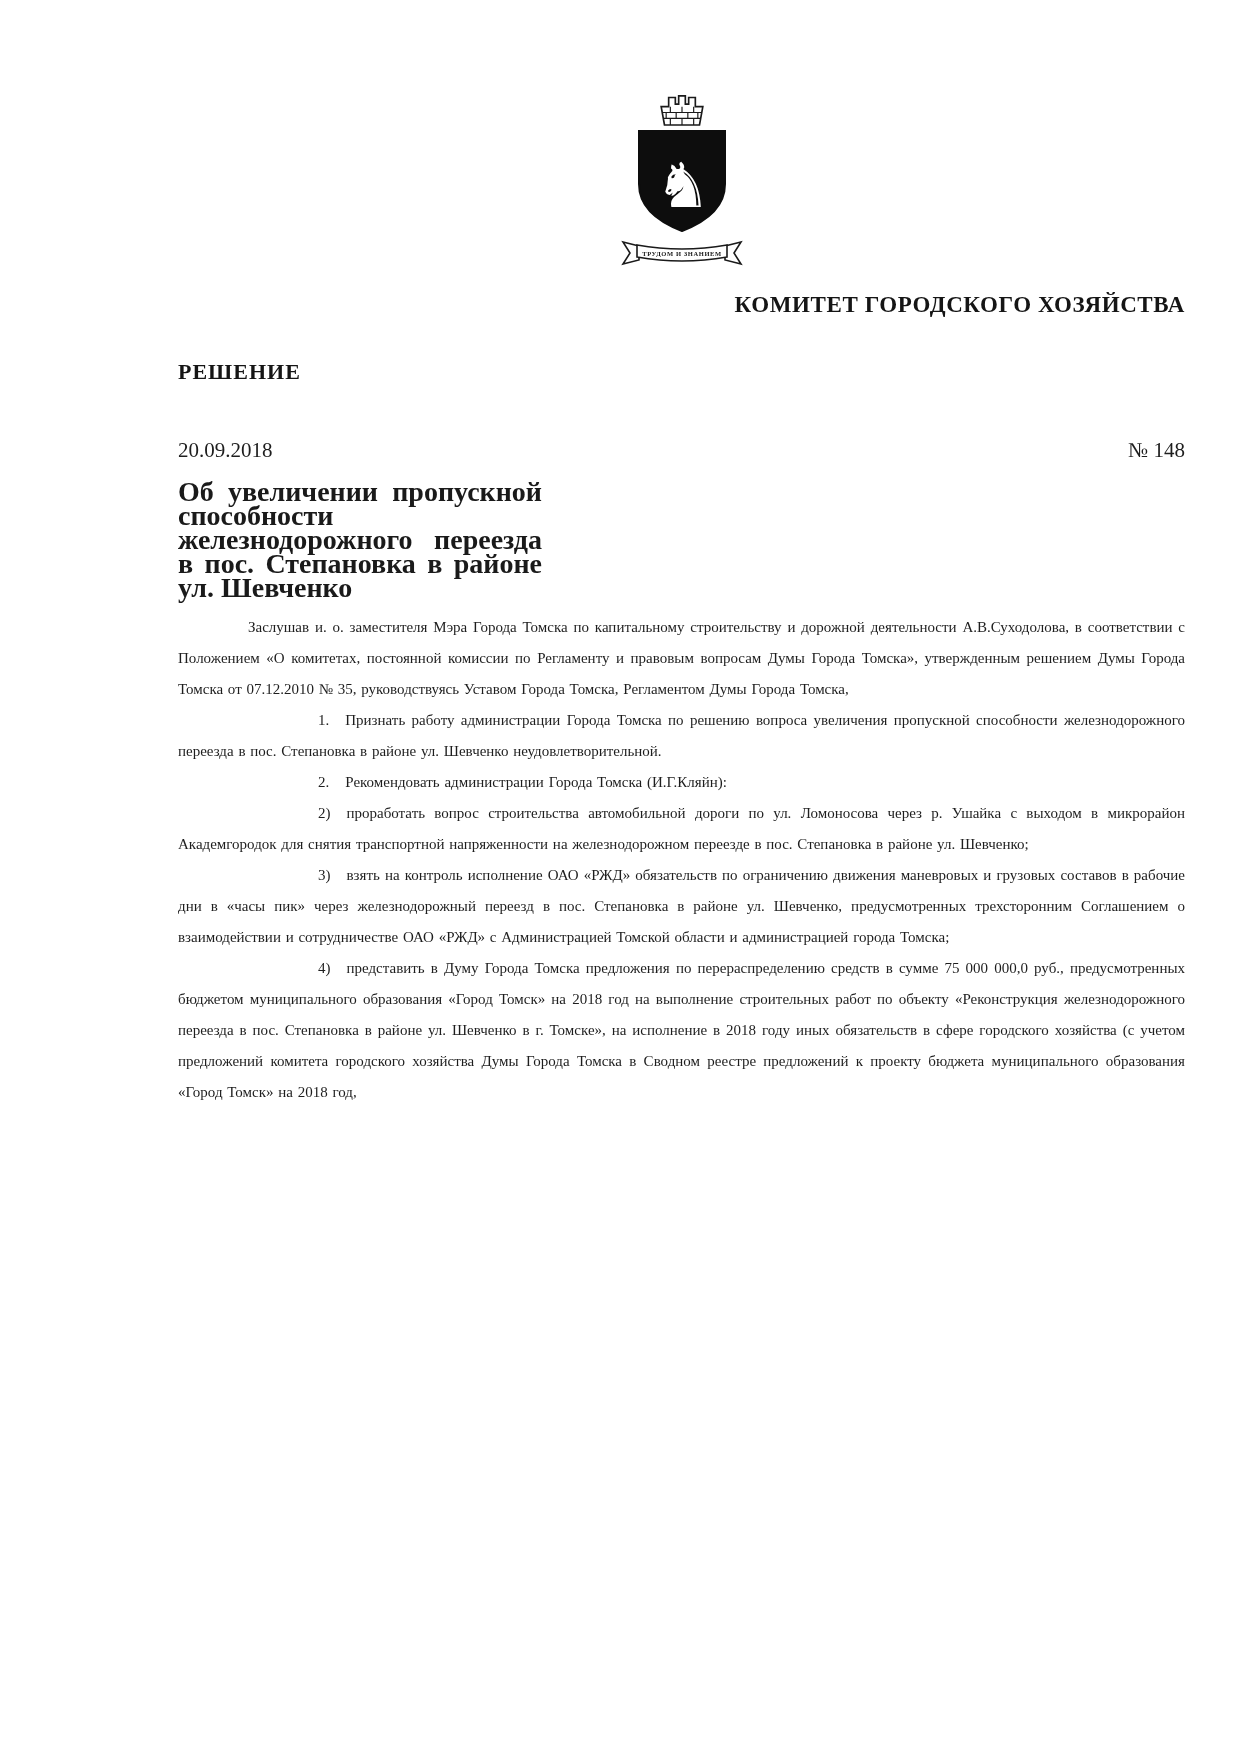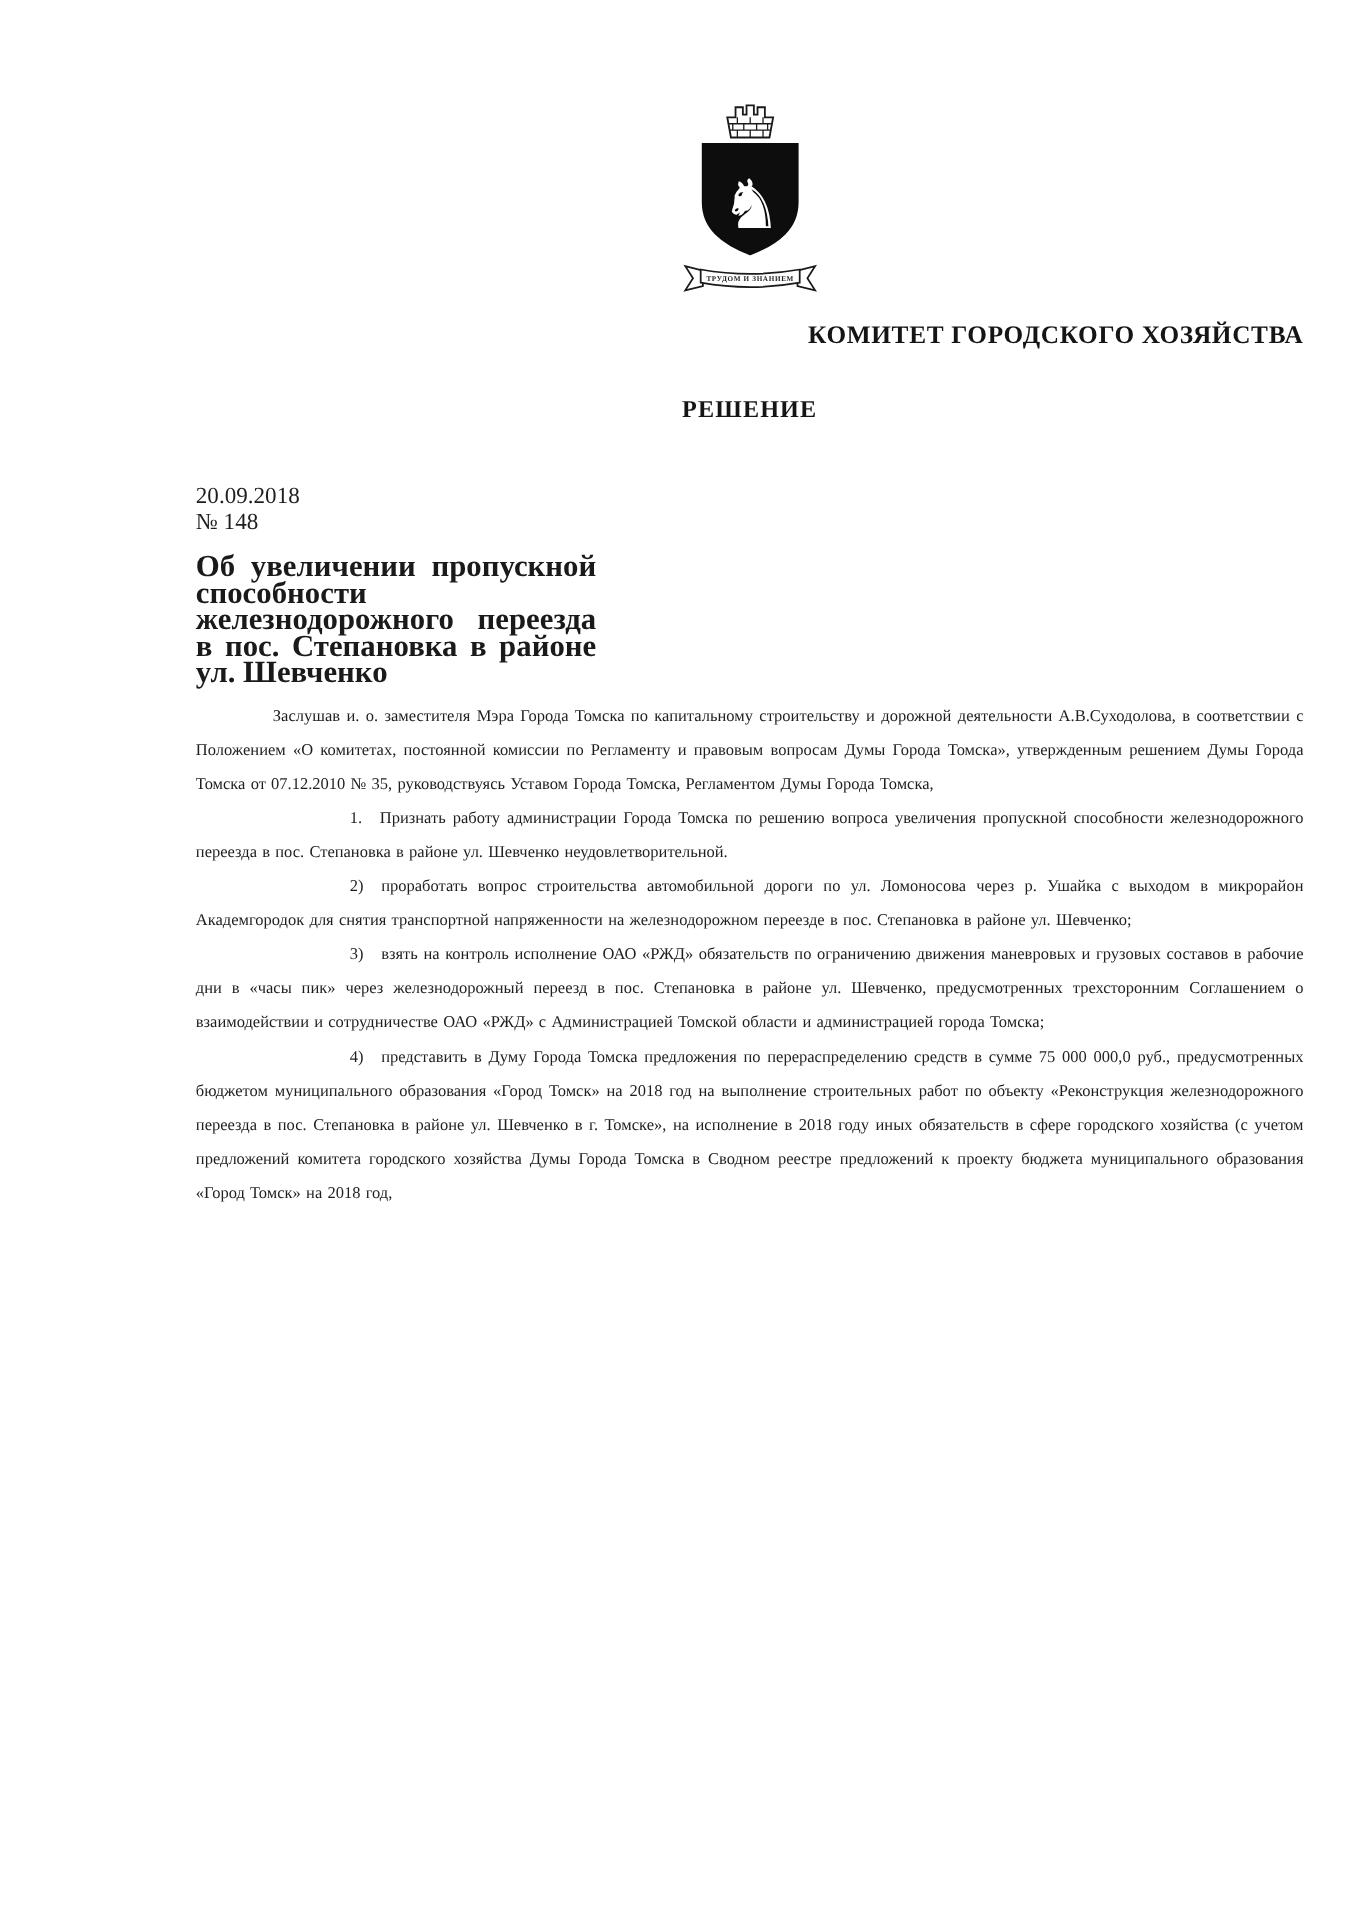--- a/index.html
+++ b/index.html
@@ -29,29 +29,29 @@
     margin:6px 0 0 0;text-align:center;
     font-size:23px;font-weight:bold;letter-spacing:0.6px;color:#151515;
     line-height:26px;
   }
   .committee-name{
     margin:22px 0 0 0;text-align:right;
     font-size:23px;font-weight:bold;letter-spacing:0.6px;color:#151515;
     line-height:26px;
   }
   .doctype{
-    margin-top:42px;text-align:center;
+    margin-top:42px;text-align:left;
     font-size:22px;font-weight:bold;letter-spacing:1px;color:#151515;
     line-height:24px;
   }
   
   .meta-row{
     margin-top:54px;
     display:flex;justify-content:space-between;align-items:baseline;
-    font-size:21px;line-height:24px;flex-direction:column;
+    font-size:21px;line-height:24px;
   }
   
   .subject{
     margin-top:18px;width:364px;
     font-size:28px;font-weight:bold;line-height:24px;
     text-align:justify;text-align-last:left;color:#1a1a1a;
   }
   
   .bodytext{
     font-size:15px;line-height:31px;word-spacing:1px;
@@ -105,20 +105,23 @@
 
     <div class="subject">Об увеличении пропускной способности железнодорожного переезда в пос. Степановка в районе ул. Шевченко</div>
 
     <p class="bodytext preamble">Заслушав и. о. заместителя Мэра Города Томска по капитальному строительству и дорожной деятельности А.В.Суходолова, в соответствии с Положением «О комитетах, постоянной комиссии по Регламенту и правовым вопросам Думы Города Томска», утвержденным решением Думы Города Томска от 07.12.2010 № 35, руководствуясь Уставом Города Томска, Регламентом Думы Города Томска,</p>
 
 
     <p class="bodytext item first">
       <span class="item-num">1.</span><span>Признать работу администрации Города Томска по решению вопроса увеличения пропускной способности железнодорожного переезда в пос. Степановка в районе ул. Шевченко неудовлетворительной.</span>
     </p>
     <p class="bodytext item">
+      <span class="item-num">2.</span><span>Рекомендовать администрации Города Томска (И.Г.Кляйн):</span>
+    </p>
+    <p class="bodytext item">
       <span class="item-num">2)</span><span>проработать вопрос строительства автомобильной дороги по ул. Ломоносова через р. Ушайка с выходом в микрорайон Академгородок для снятия транспортной напряженности на железнодорожном переезде в пос. Степановка в районе ул. Шевченко;</span>
     </p>
     <p class="bodytext item">
       <span class="item-num">3)</span><span>взять на контроль исполнение ОАО «РЖД» обязательств по ограничению движения маневровых и грузовых составов в рабочие дни в «часы пик» через железнодорожный переезд в пос. Степановка в районе ул. Шевченко, предусмотренных трехсторонним Соглашением о взаимодействии и сотрудничестве ОАО «РЖД» с Администрацией Томской области и администрацией города Томска;</span>
     </p>
     <p class="bodytext item">
       <span class="item-num">4)</span><span>представить в Думу Города Томска предложения по перераспределению средств в сумме 75 000 000,0 руб., предусмотренных бюджетом муниципального образования «Город Томск» на 2018 год на выполнение строительных работ по объекту «Реконструкция железнодорожного переезда в пос. Степановка в районе ул. Шевченко в г. Томске», на исполнение в 2018 году иных обязательств в сфере городского хозяйства (с учетом предложений комитета городского хозяйства Думы Города Томска в Сводном реестре предложений к проекту бюджета муниципального образования «Город Томск» на 2018 год,</span>
     </p>
 
   </div>

